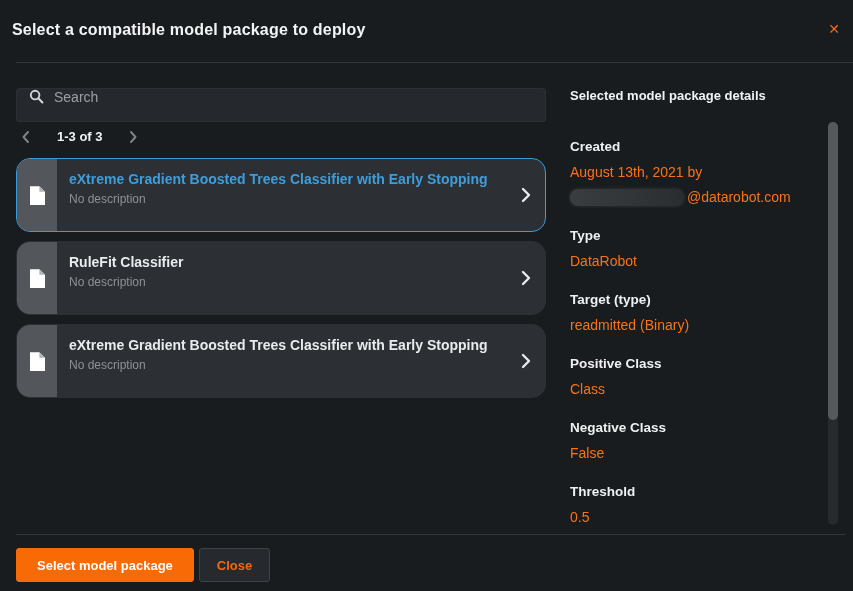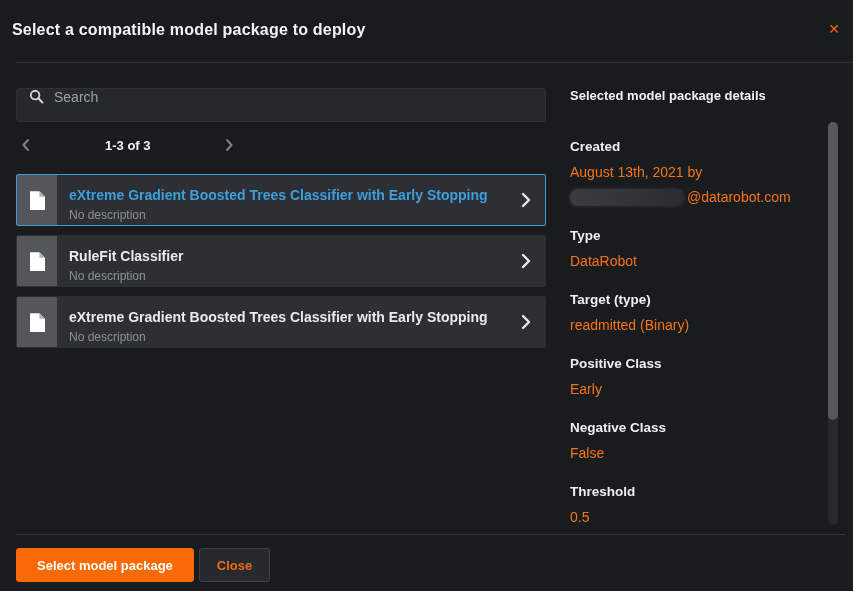--- a/index.html
+++ b/index.html
@@ -43,36 +43,36 @@
   }
   .search-box svg { margin-left: 12px; flex: 0 0 auto; }
   .search-box input {
     flex: 1; background: transparent; border: none; outline: none;
     color: #d7dadd; font-size: 14px; padding: 0 10px;
     font-family: "Liberation Sans", "DejaVu Sans", sans-serif;
   }
   .search-box input::placeholder { color: #9aa0a5; opacity: 1; }
 
   .pagination {
-    display: flex; align-items: flex-start; margin-top: 16px; height: 22px; gap: 48px;
+    display: flex; align-items: flex-end; margin-top: 0; height: 22px;
   }
   .page-btn {
     background: none; border: none; padding: 0; cursor: pointer;
     display: flex; align-items: center;
   }
   .page-btn.prev { margin-left: 5px; }
   .page-btn.next { margin-left: 26px; }
   .page-range {
     margin-left: 27px; font-size: 13px; font-weight: bold; color: #f0f2f3;
   }
 
   .pkg-list { margin-top: 14px; }
   .pkg-item {
-    display: flex; align-items: stretch; height: 52px;
-    background: #2c3035; border: 1px solid #2c3035; border-radius: 2px;
+    display: flex; align-items: stretch; height: 74px;
+    background: #2c3035; border: 1px solid #2c3035; border-radius: 14px;
     margin-bottom: 9px; cursor: pointer; overflow: hidden;
   }
   .pkg-item.selected { border-color: #3b9ad9; }
   .pkg-icon-cell {
     width: 40px; flex: 0 0 auto; background: #53575c;
     display: flex; align-items: center; justify-content: center;
   }
   .pkg-text { padding: 12px 0 0 12px; flex: 1; min-width: 0; }
   .pkg-title {
     font-size: 14px; font-weight: bold; color: #e9ebec;
@@ -244,21 +244,21 @@
       <div class="detail-value">DataRobot</div>
     </div>
 
     <div class="detail-block">
       <div class="detail-label">Target (type)</div>
       <div class="detail-value">readmitted (Binary)</div>
     </div>
 
     <div class="detail-block">
       <div class="detail-label">Positive Class</div>
-      <div class="detail-value">Early</div>
+      <div class="detail-value">Class</div>
     </div>
 
     <div class="detail-block">
       <div class="detail-label">Negative Class</div>
       <div class="detail-value">False</div>
     </div>
 
     <div class="detail-block">
       <div class="detail-label">Threshold</div>
       <div class="detail-value">0.5</div>

